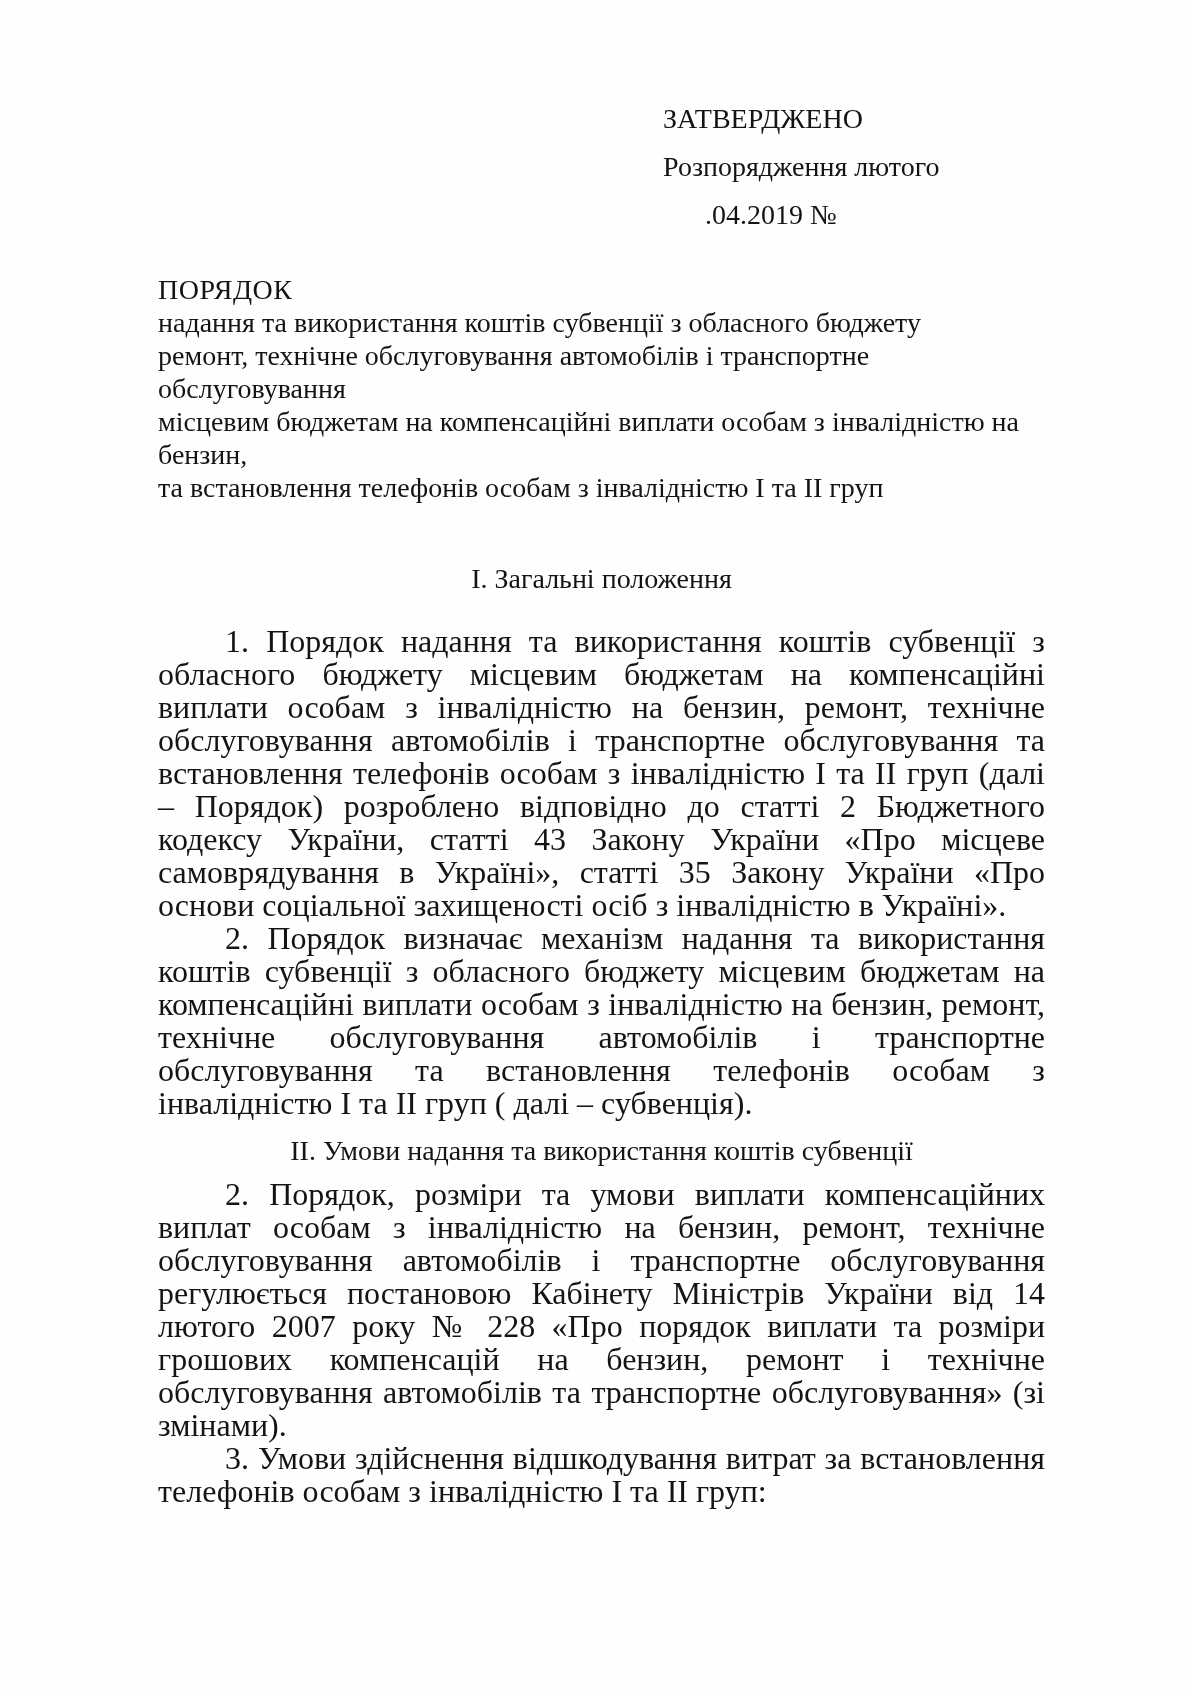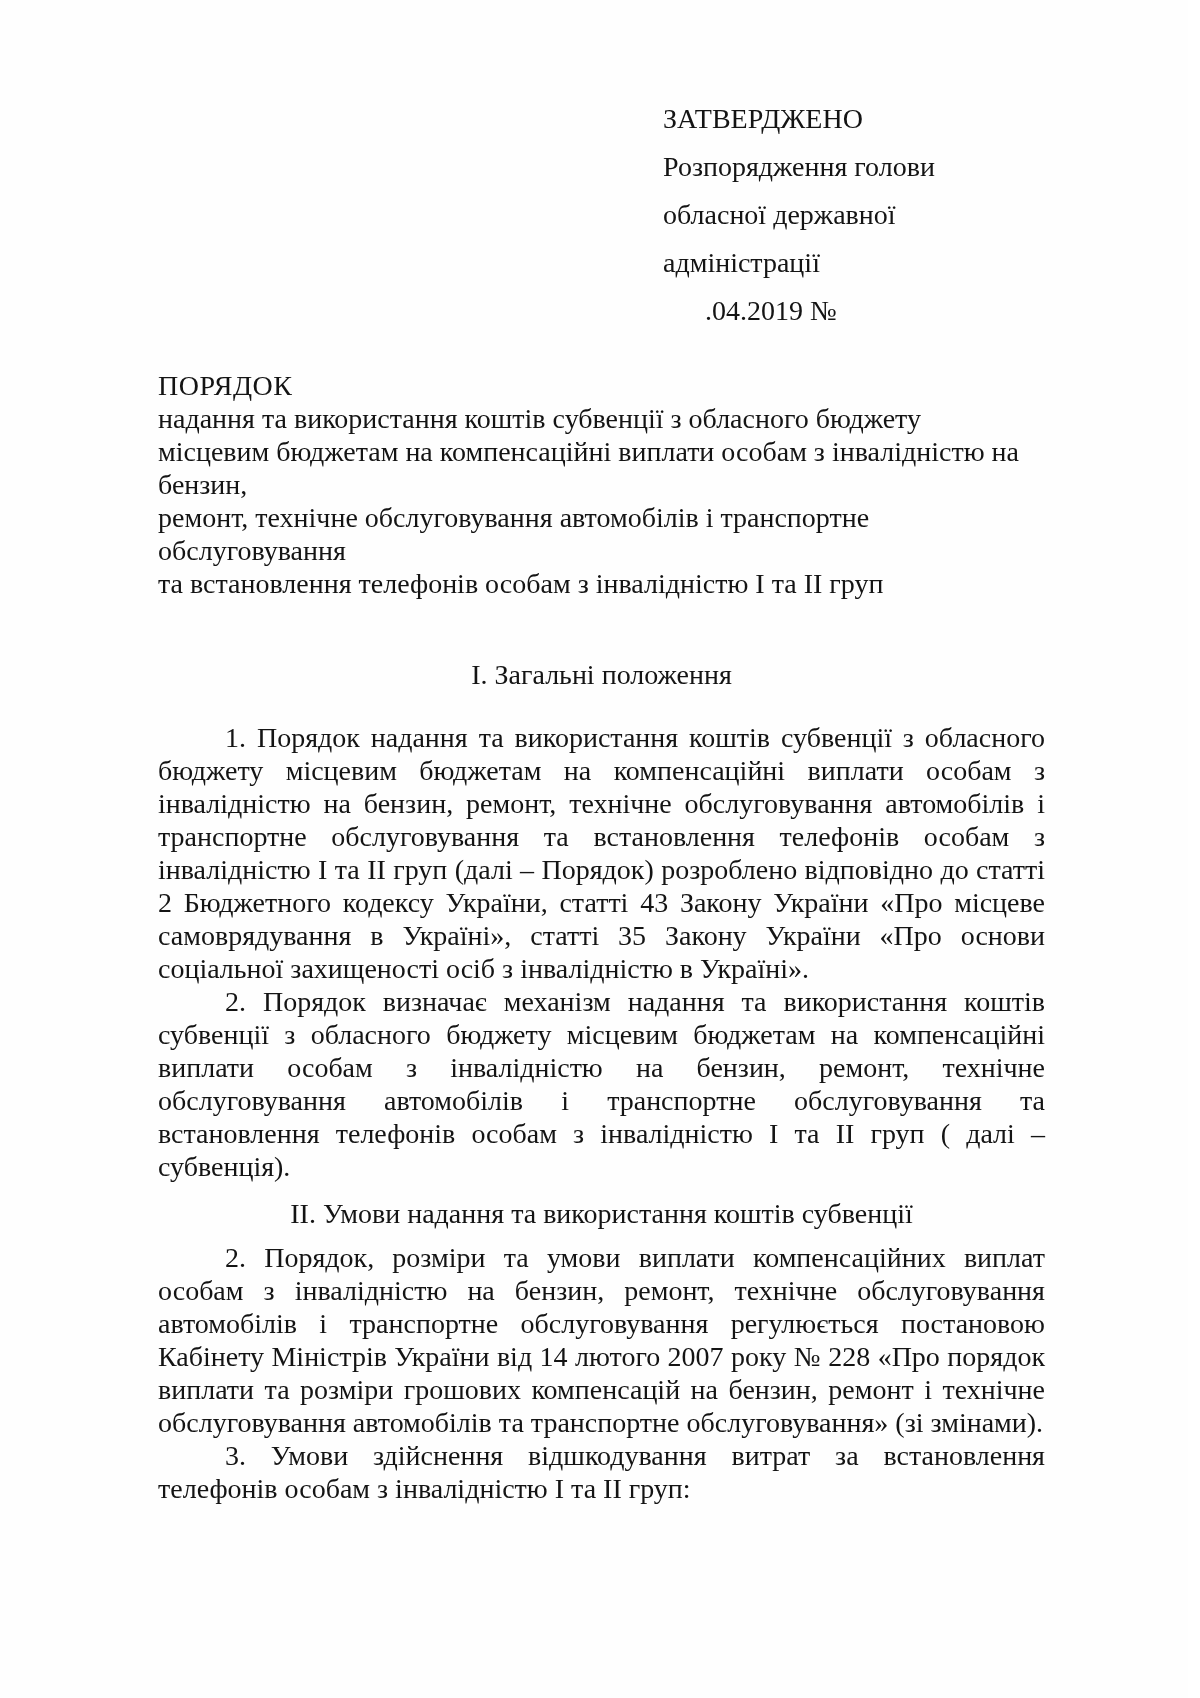--- a/index.html
+++ b/index.html
@@ -48,43 +48,42 @@
     margin-top: 58px;
     margin-bottom: 30px;
   }
   .heading-2 {
     margin-top: 14px;
     margin-bottom: 11px;
   }
   
   p.para {
     margin: 0;
-    font-size: 28px;
+    font-size: 32px;
     line-height: 33px;
     text-align: justify;
     text-indent: 67px;
   }
 </style>
 </head>
 <body>
 
 <div class="page">
 
   <div class="approval">
     <div>ЗАТВЕРДЖЕНО</div>
-    <div>Розпорядження голови</div>
-    <div>обласної державної адміністрації</div>
+    <div>Розпорядження лютого</div>
     <div class="date-line">.04.2019 №</div>
   </div>
 
   <div class="title-block">
     <div class="doc-title">ПОРЯДОК</div>
     <div>надання та використання коштів субвенції з обласного бюджету</div>
+    <div>ремонт, технічне обслуговування автомобілів і транспортне обслуговування</div>
     <div>місцевим бюджетам на компенсаційні виплати особам з інвалідністю на бензин,</div>
-    <div>ремонт, технічне обслуговування автомобілів і транспортне обслуговування</div>
     <div>та  встановлення телефонів особам з інвалідністю І та ІІ груп</div>
   </div>
 
   <div class="section">
     <div class="section-heading heading-1">І. Загальні положення</div>
     <p class="para">1. Порядок надання та використання коштів субвенції з обласного бюджету місцевим бюджетам на компенсаційні виплати особам з інвалідністю на бензин, ремонт, технічне обслуговування автомобілів і транспортне обслуговування та  встановлення телефонів особам з інвалідністю І та ІІ груп (далі – Порядок) розроблено відповідно до статті 2 Бюджетного кодексу України, статті 43 Закону України «Про місцеве самоврядування в Україні», статті 35 Закону України «Про основи соціальної захищеності осіб з інвалідністю в Україні».</p>
     <p class="para">2. Порядок визначає механізм надання та використання коштів субвенції з обласного бюджету місцевим бюджетам на компенсаційні виплати особам з інвалідністю на бензин, ремонт, технічне обслуговування автомобілів і транспортне обслуговування та  встановлення телефонів особам з інвалідністю І та ІІ груп ( далі – субвенція).</p>
   </div>
 
   <div class="section">

